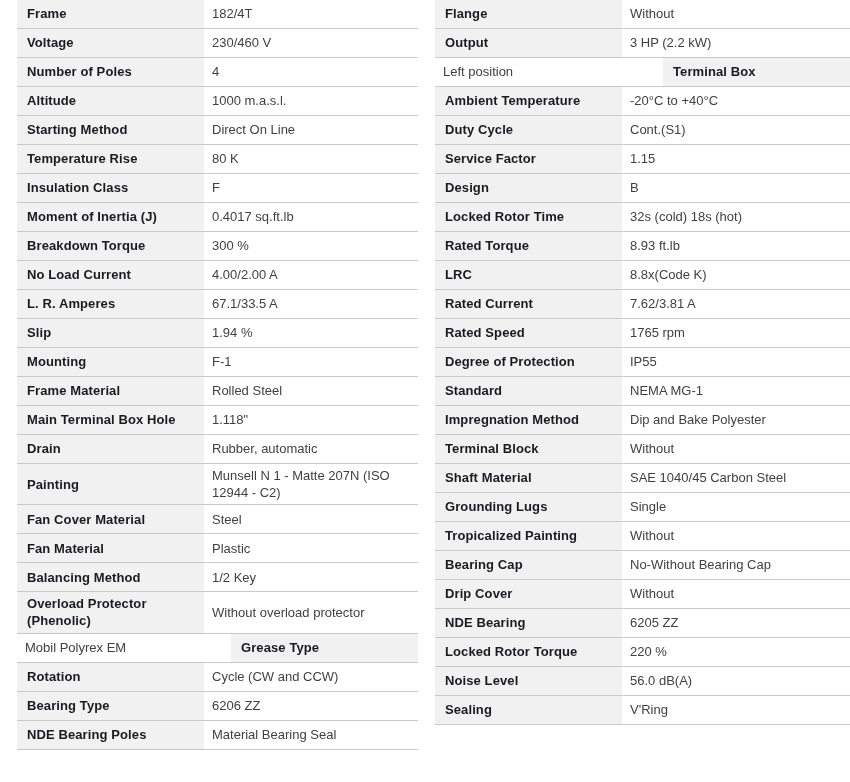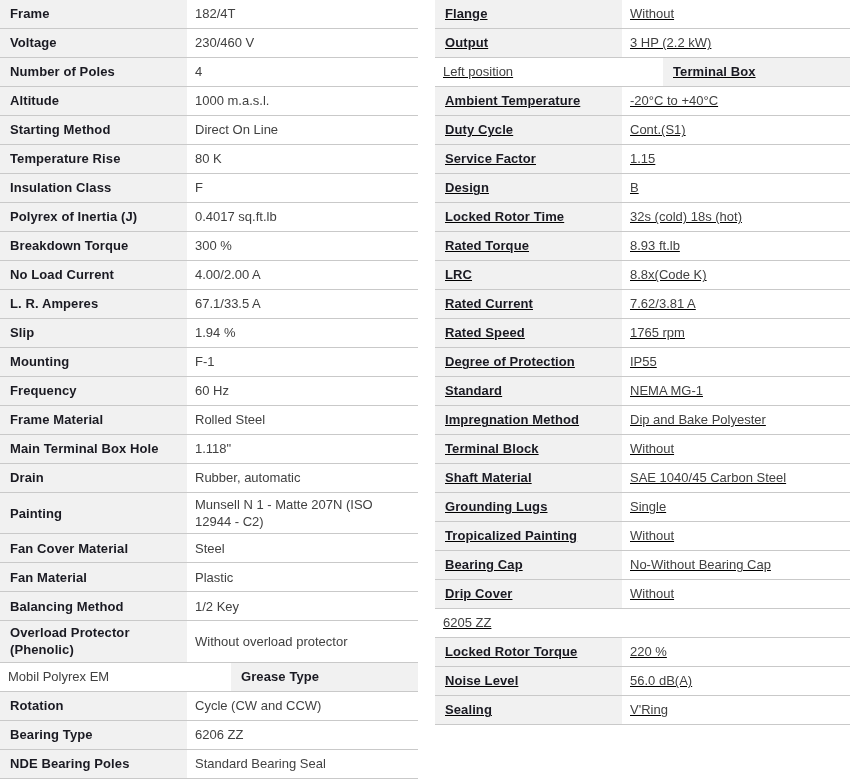--- a/index.html
+++ b/index.html
@@ -17,22 +17,22 @@
     overflow: hidden;
     font-family: "Liberation Sans", "DejaVu Sans", sans-serif;
   }
   .spec-wrap {
     display: flex;
     width: 850px;
     align-items: flex-start;
     gap: 17px;
   }
   .spec-table { display: block; }
-  .spec-table.left  { width: 418px; }
-  .spec-table.right { width: 415px; text-decoration: underline; }
+  .spec-table.left  { width: 418px; padding-left: 17px; }
+  .spec-table.right { width: 415px; }
   .row {
     display: flex;
     align-items: stretch;
     min-height: 29px;
     border-bottom: 1px solid var(--divider);
   }
   .cell {
     display: flex;
     align-items: center;
     font-size: 13px;
@@ -84,21 +84,21 @@
       </div>
       <div class="row">
         <div class="cell label">Temperature Rise</div>
         <div class="cell value">80 K</div>
       </div>
       <div class="row">
         <div class="cell label">Insulation Class</div>
         <div class="cell value">F</div>
       </div>
       <div class="row">
-        <div class="cell label">Polyrex of Inertia (J)</div>
+        <div class="cell label">Moment of Inertia (J)</div>
         <div class="cell value">0.4017 sq.ft.lb</div>
       </div>
       <div class="row">
         <div class="cell label">Breakdown Torque</div>
         <div class="cell value">300 %</div>
       </div>
       <div class="row">
         <div class="cell label">No Load Current</div>
         <div class="cell value">4.00/2.00 A</div>
       </div>
@@ -108,24 +108,20 @@
       </div>
       <div class="row">
         <div class="cell label">Slip</div>
         <div class="cell value">1.94 %</div>
       </div>
       <div class="row">
         <div class="cell label">Mounting</div>
         <div class="cell value">F-1</div>
       </div>
       <div class="row">
-        <div class="cell label">Frequency</div>
-        <div class="cell value">60 Hz</div>
-      </div>
-      <div class="row">
         <div class="cell label">Frame Material</div>
         <div class="cell value">Rolled Steel</div>
       </div>
       <div class="row">
         <div class="cell label">Main Terminal Box Hole</div>
         <div class="cell value">1.118"</div>
       </div>
       <div class="row">
         <div class="cell label">Drain</div>
         <div class="cell value">Rubber, automatic</div>
@@ -157,21 +153,21 @@
       <div class="row">
         <div class="cell label">Rotation</div>
         <div class="cell value">Cycle (CW and CCW)</div>
       </div>
       <div class="row">
         <div class="cell label">Bearing Type</div>
         <div class="cell value">6206 ZZ</div>
       </div>
       <div class="row">
         <div class="cell label">NDE Bearing Poles</div>
-        <div class="cell value">Standard Bearing Seal</div>
+        <div class="cell value">Material Bearing Seal</div>
       </div>
     </div>
   <div class="spec-table right" id="right-table">
       <div class="row">
         <div class="cell label">Flange</div>
         <div class="cell value">Without</div>
       </div>
       <div class="row">
         <div class="cell label">Output</div>
         <div class="cell value">3 HP (2.2 kW)</div>
@@ -246,20 +242,21 @@
       </div>
       <div class="row">
         <div class="cell label">Bearing Cap</div>
         <div class="cell value">No-Without Bearing Cap</div>
       </div>
       <div class="row">
         <div class="cell label">Drip Cover</div>
         <div class="cell value">Without</div>
       </div>
       <div class="row">
+        <div class="cell label">NDE Bearing</div>
         <div class="cell value">6205 ZZ</div>
       </div>
       <div class="row">
         <div class="cell label">Locked Rotor Torque</div>
         <div class="cell value">220 %</div>
       </div>
       <div class="row">
         <div class="cell label">Noise Level</div>
         <div class="cell value">56.0 dB(A)</div>
       </div>

